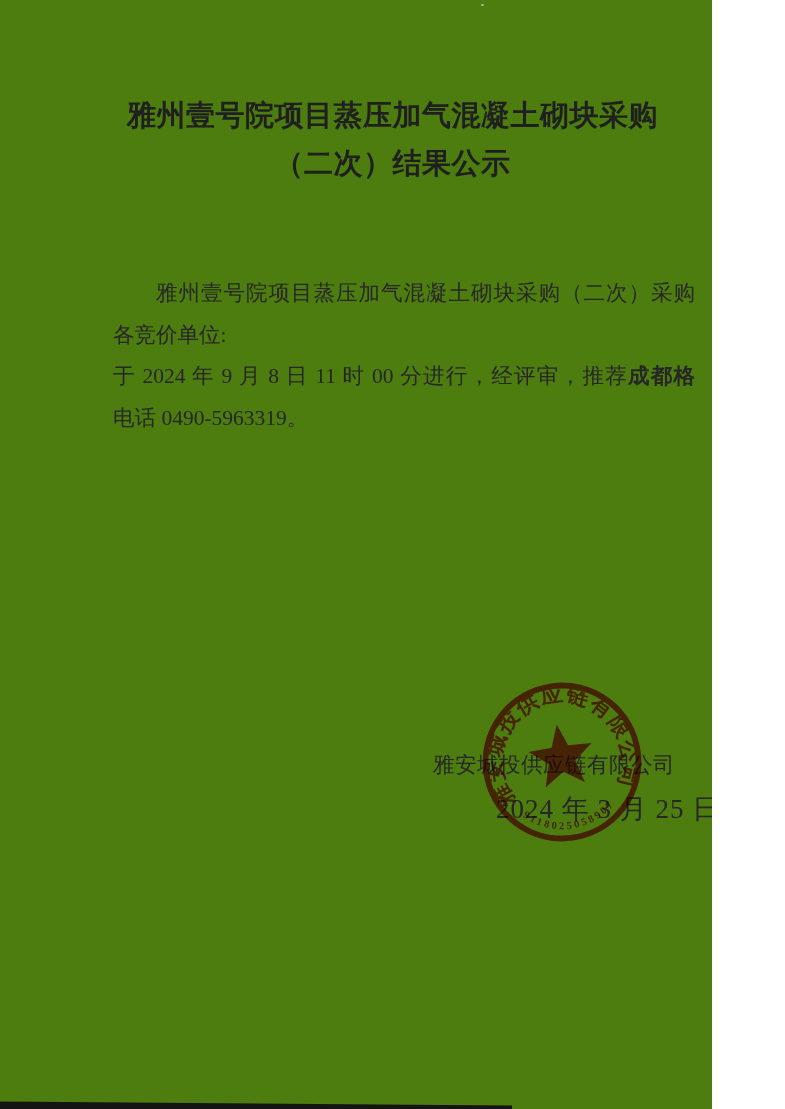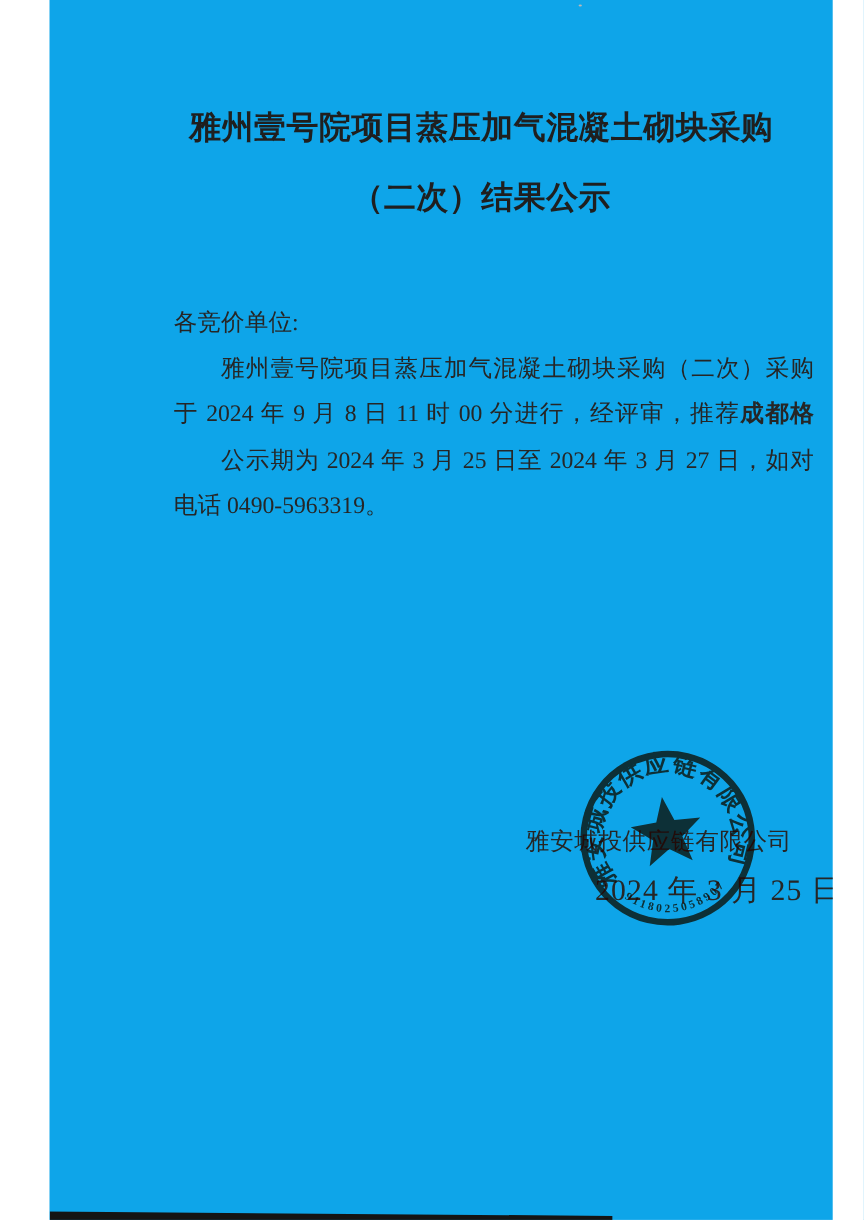--- a/index.html
+++ b/index.html
@@ -1,28 +1,27 @@
 <!DOCTYPE html>
 <html style="--seal-color: #dd3526;"><head>
 <meta charset="utf-8">
 <style>
   html,body { margin:0; padding:0; background:#ffffff; }
   .page {
     position:relative; width:712px; height:1109px; overflow:hidden;
-    background:#0ea5e9; color:#242424;
+    background:#4d7c0f; color:#242424;
     font-family:"Liberation Serif","DejaVu Serif",serif;
-    margin-left:45px;
   }
   .title-line {
     position:absolute; left:0; width:785px; text-align:center;
     font-size:29px; font-weight:700; color:#1f1f1f; letter-spacing:0.5px;
     white-space:nowrap;
   }
   .title-line.l1 { top:96px; }
-  .title-line.l2 { top:160px; }
+  .title-line.l2 { top:144px; }
 
   .body-text {
     position:absolute; left:113px; top:273px; width:582px;
     font-size:21.5px; line-height:41.5px; color:#262626;
   }
   .line { white-space:nowrap; }
   .jline { white-space:normal; text-align:justify; text-align-last:justify; }
   .indent { text-indent:43px; }
   .bold { font-weight:700; }
 
@@ -52,26 +51,25 @@
 </style>
 </head>
 <body>
 
 <div class="page">
 
   <div class="title-line l1">雅州壹号院项目蒸压加气混凝土砌块采购</div>
   <div class="title-line l2">（二次）结果公示</div>
 
   <div class="body-text">
+    <div class="line jline indent">雅州壹号院项目蒸压加气混凝土砌块采购（二次）采购</div>
+
     <div class="line">各竞价单位:</div>
-
-    <div class="line jline indent">雅州壹号院项目蒸压加气混凝土砌块采购（二次）采购</div>
     <div class="line jline"><span>于 2024 年 9 月 8 日 11 时 00 分进行，经评审，推荐</span><span class="bold">成都格</span></div>
 
-    <div class="line jline indent">公示期为 2024 年 3 月 25 日至 2024 年 3 月 27 日，如对</div>
     <div class="line">电话 0490-5963319。</div>
   </div>
 
   <div class="sig-company">雅安城投供应链有限公司</div>
   <div class="sig-date">2024 年 3 月 25 日</div>
 
   <svg class="seal" viewBox="0 0 200 200" xmlns="http://www.w3.org/2000/svg" aria-hidden="true">
     <defs>
       <path id="sealArcTop" d="M 39.6 139.2 A 72 72 0 1 1 160.4 139.2"></path>
       <path id="sealArcBottom" d="M 46.5 159.5 A 80 80 0 0 0 153.5 159.5"></path>

